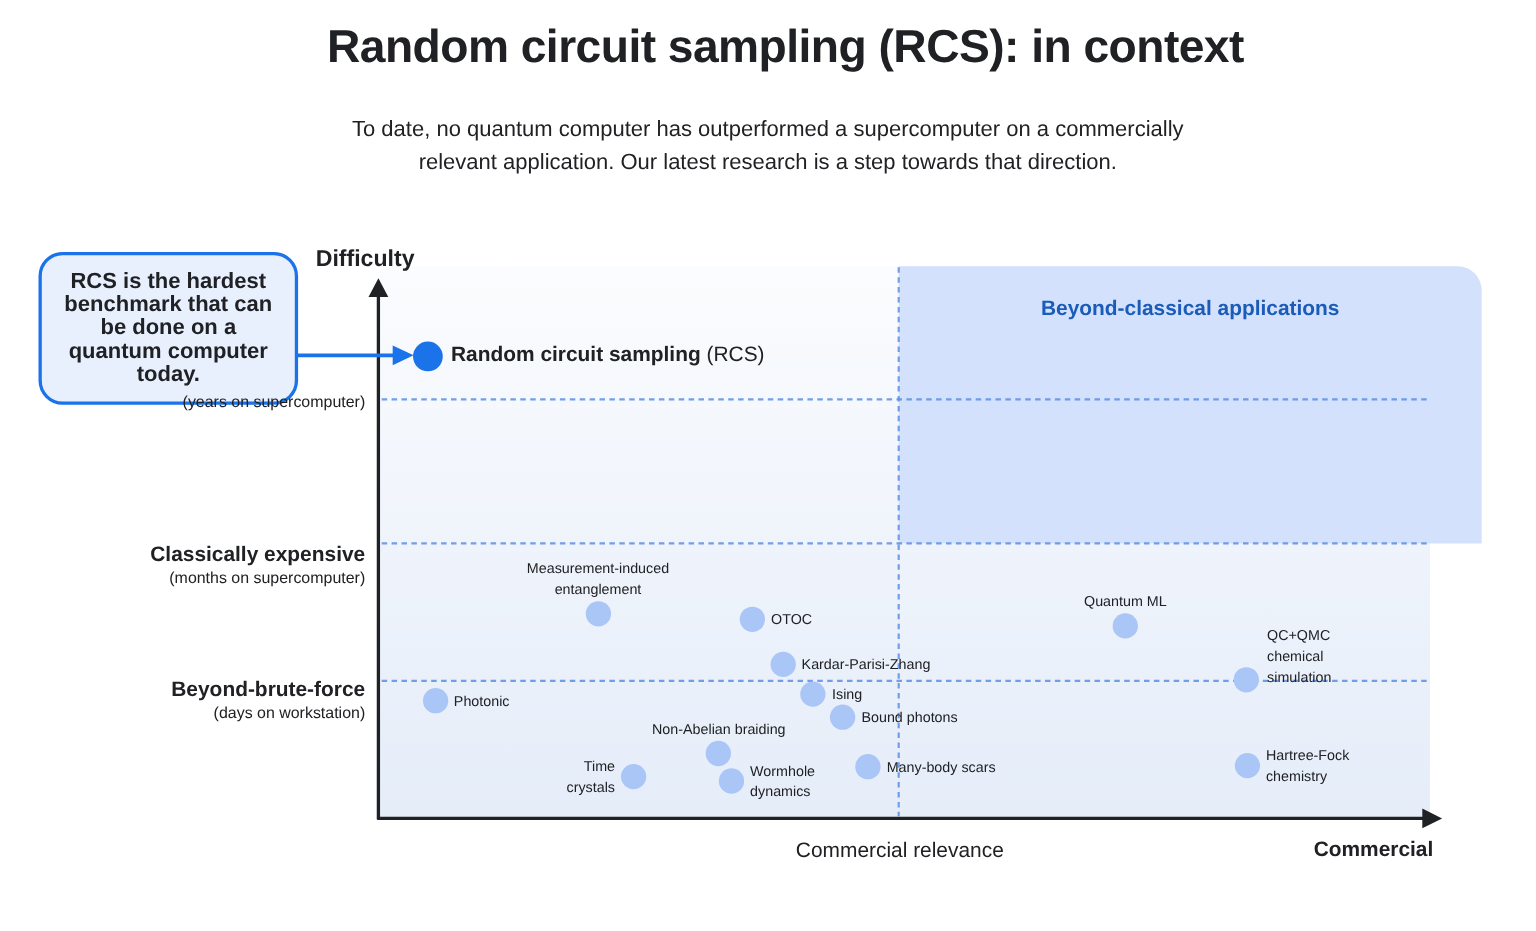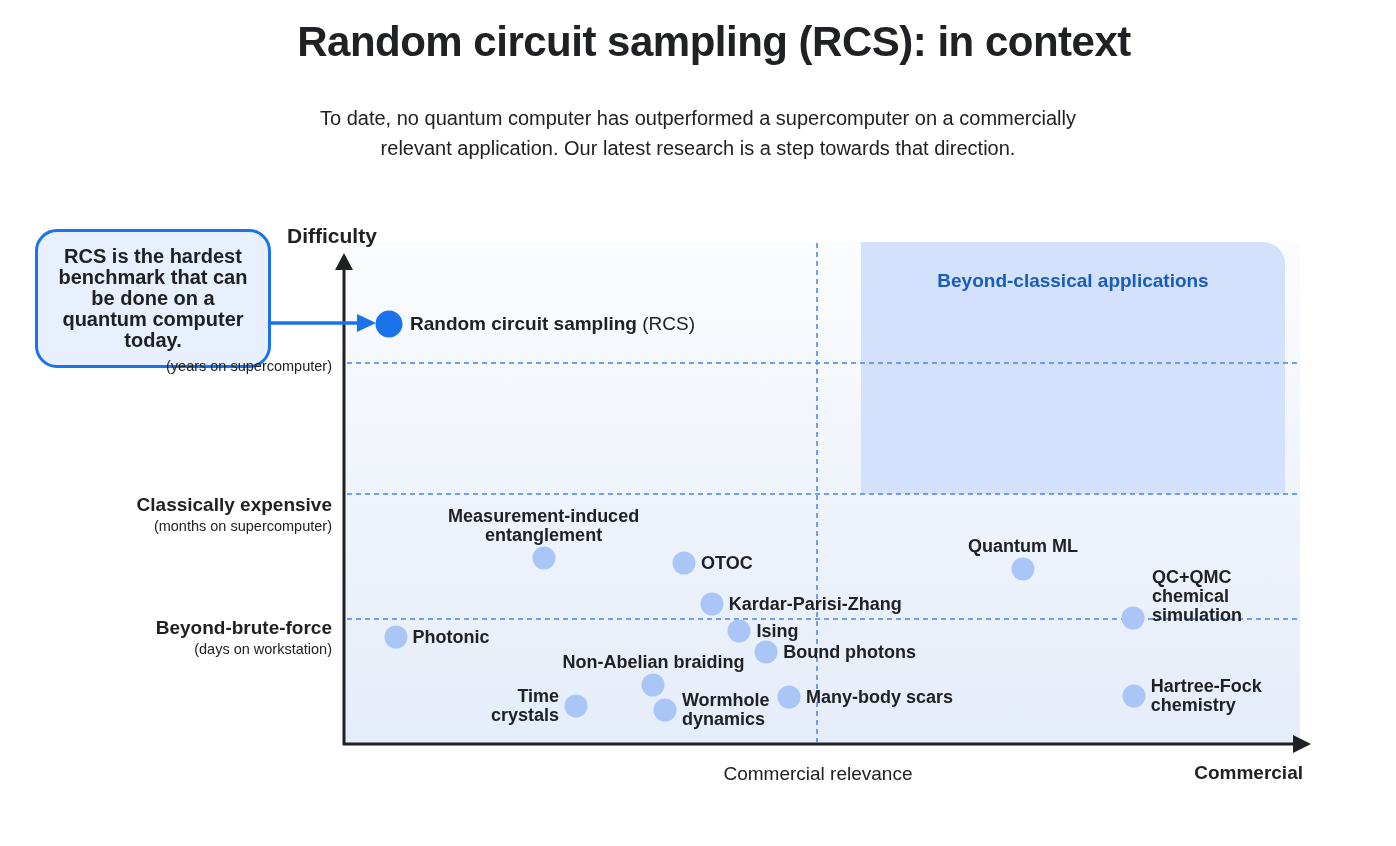--- a/index.html
+++ b/index.html
@@ -23,22 +23,22 @@
   .callout{
     position:absolute;left:35px;top:229px;width:198px;
     background:var(--callout-fill);border:3px solid var(--accent);border-radius:22px;
     padding:14px 16px;text-align:center;font-size:20px;font-weight:bold;line-height:21px;color:var(--ink);
   }
   .plot-bg{
     position:absolute;left:345px;top:242px;width:955px;height:502px;
     background:linear-gradient(180deg,var(--plot-top) 0%,#eef3fb 55%,var(--plot-bottom) 100%);
   }
   .region{
-    position:absolute;left:817px;top:242px;width:424px;height:252px;
-    background:var(--region-fill);border-top-right-radius:22px;margin-left:44px;
+    position:absolute;left:817px;top:242px;width:530px;height:252px;
+    background:var(--region-fill);border-top-right-radius:22px;
   }
   .region-label{
     padding-top:28px;text-align:center;font-size:19px;font-weight:bold;color:var(--region-text);
   }
   svg.overlay{position:absolute;left:0;top:0;pointer-events:none;}
   .axis-stroke{stroke:var(--ink);stroke-width:3;fill:none;}
   .axis-fill{fill:var(--ink);stroke:none;}
   .dash{stroke:var(--dash);stroke-width:2;stroke-dasharray:5 4;fill:none;opacity:.85;}
   .callout-arrow{stroke:var(--accent);stroke-width:3.5;fill:none;}
   .callout-arrowhead{fill:var(--accent);stroke:none;}
@@ -63,21 +63,21 @@
     font-size:19px;white-space:nowrap;color:var(--ink);
   }
   .rcs-label .b{font-weight:bold;}
   .plot-area{position:absolute;left:345px;top:242px;width:955px;height:502px;}
   .pt{position:absolute;width:0;height:0;}
   .pt .dot{
     position:absolute;left:0;top:0;width:23px;height:23px;border-radius:50%;
     background:var(--dot);transform:translate(-50%,-50%);
   }
   .pt-label{
-    position:absolute;font-size:18px;font-weight:700;line-height:19px;
+    position:absolute;font-size:13px;font-weight:400;line-height:19px;
     color:var(--ink);white-space:pre;
   }
   .pos-right .pt-label{left:17px;top:0;transform:translateY(-50%);text-align:left;}
   .pos-left .pt-label{right:17px;top:0;transform:translateY(-50%);text-align:right;}
   .pos-above .pt-label{bottom:13px;left:0;transform:translateX(-50%);text-align:center;}
   .pos-right-above .pt-label{left:19px;bottom:-7px;text-align:left;}
 </style>
 </head>
 <body>
 

